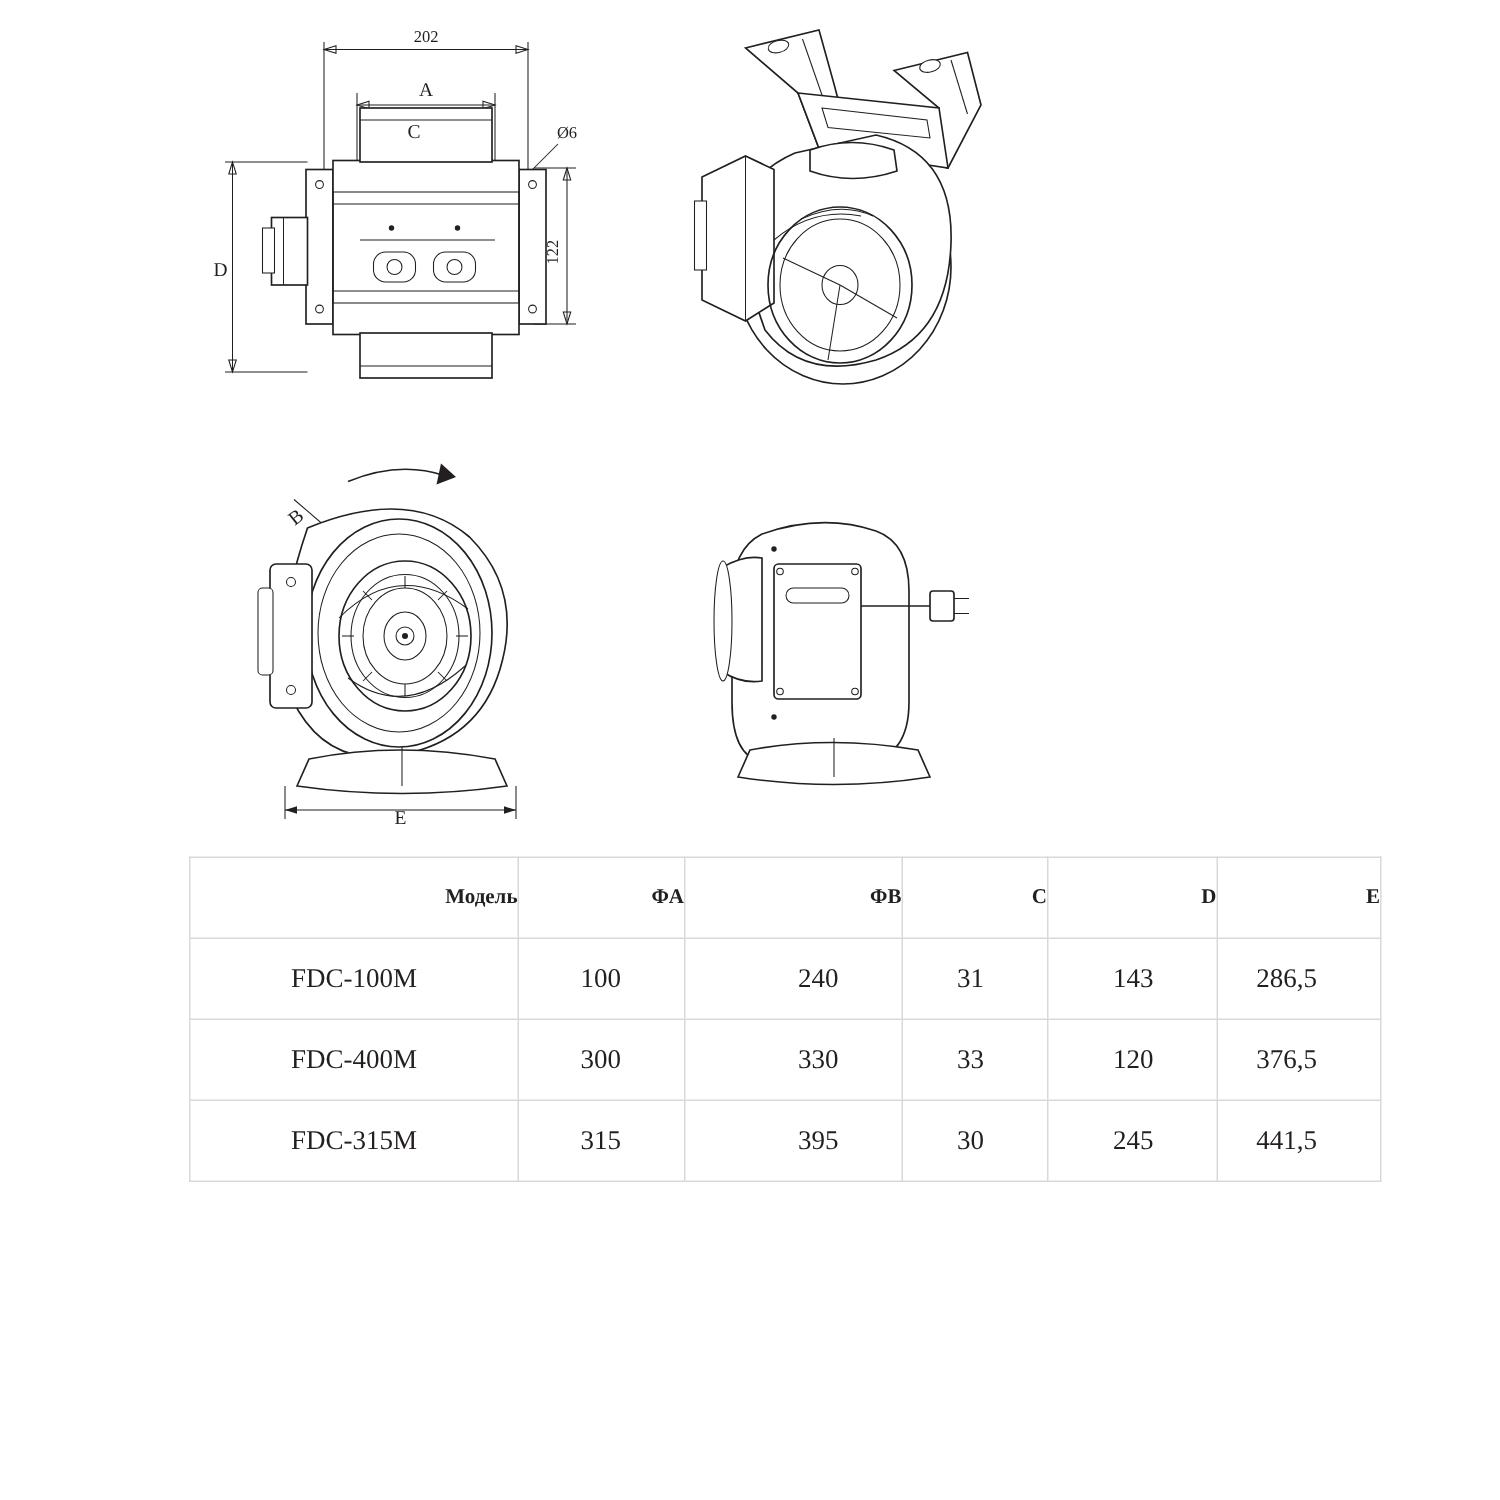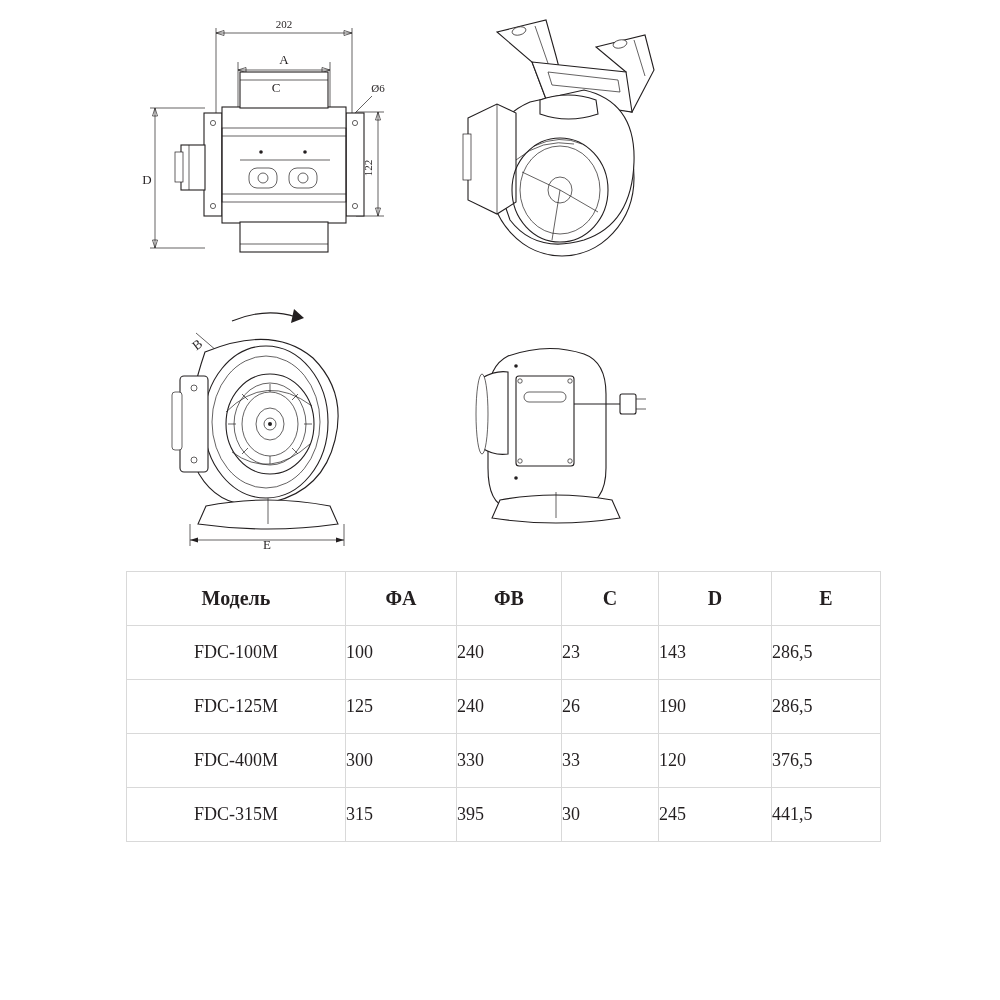--- a/index.html
+++ b/index.html
@@ -61,32 +61,33 @@
     height: 53px;
     text-align: center;
     vertical-align: middle;
     font-family: "Liberation Serif", serif;
     font-size: 18px;
     color: #231f20;
     padding: 0;
   }
   table.spec th {
     font-weight: bold;
-    font-size: 20px;
+    font-size: 14px;
+    text-align: right;
   }
   table.spec td.model {
     text-align: center;
   }
   table.spec td.num {
-    text-align: left;
+    text-align: right;
     padding-right: 42px;
   }
   table.spec th.h-model { width: 218px; }
   table.spec th.h-a { width: 110px; }
-  table.spec th.h-b { width: 104px; }
+  table.spec th.h-b { width: 104px; padding-left: 40px; }
   table.spec th.h-c { width: 96px; }
   table.spec th.h-d { width: 112px; }
   table.spec th.h-e { width: 108px; }
 </style>
 </head>
 <body>
 
 <div class="page">
 
   <div class="drawings">
@@ -287,30 +288,22 @@
           <th class="h-c">C</th>
           <th class="h-d">D</th>
           <th class="h-e">E</th>
         </tr>
       </thead>
       <tbody>
         <tr>
           <td class="model">FDC-100M</td>
           <td class="num">100</td>
           <td class="num">240</td>
-          <td class="num">23</td>
+          <td class="num">31</td>
           <td class="num">143</td>
-          <td class="num">286,5</td>
-        </tr>
-        <tr>
-          <td class="model">FDC-125M</td>
-          <td class="num">125</td>
-          <td class="num">240</td>
-          <td class="num">26</td>
-          <td class="num">190</td>
           <td class="num">286,5</td>
         </tr>
         <tr>
           <td class="model">FDC-400M</td>
           <td class="num">300</td>
           <td class="num">330</td>
           <td class="num">33</td>
           <td class="num">120</td>
           <td class="num">376,5</td>
         </tr>

